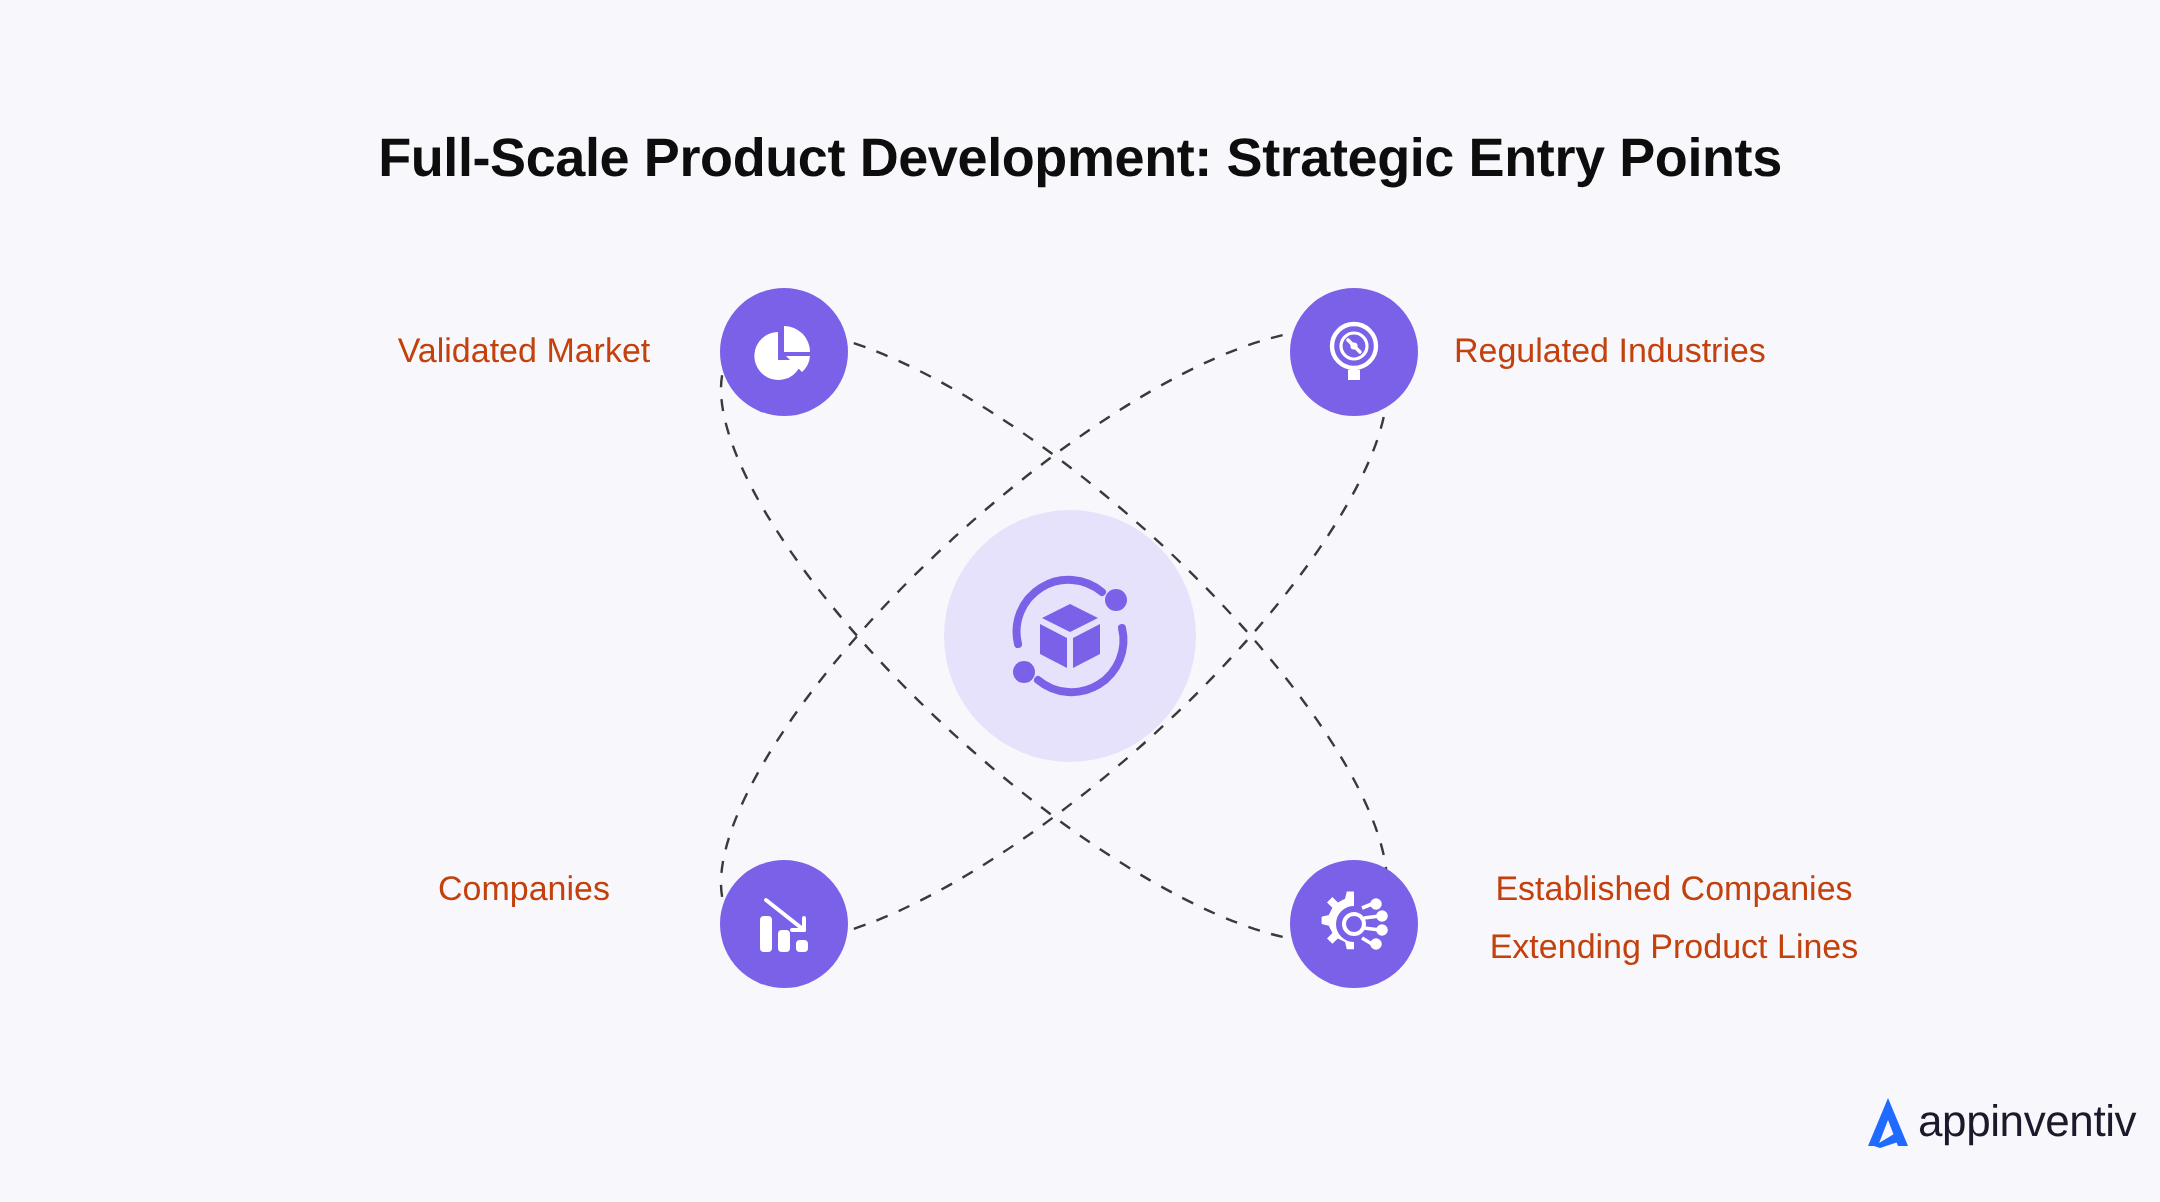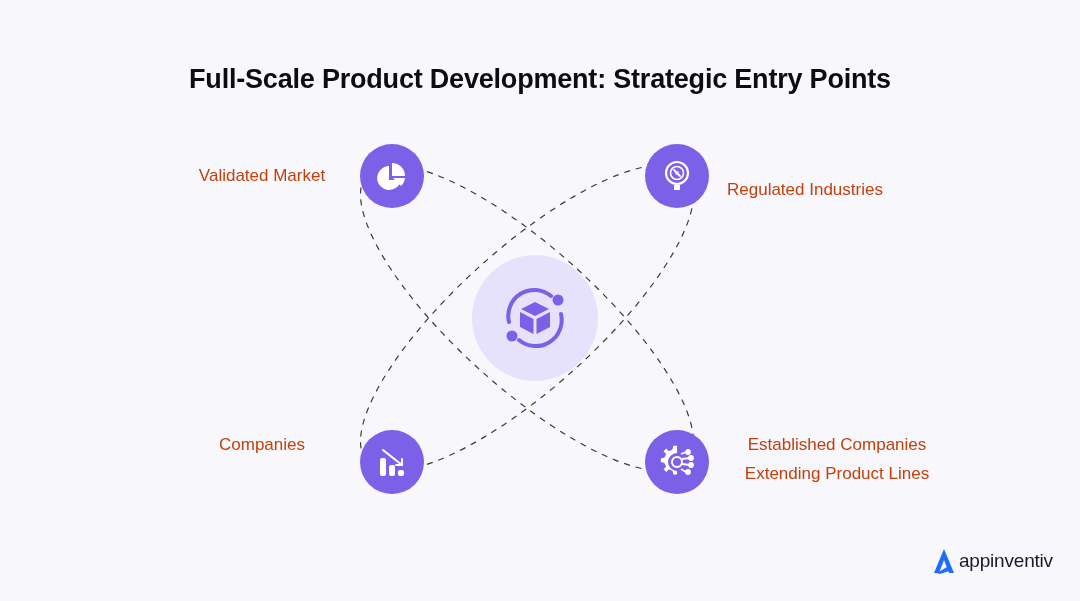--- a/index.html
+++ b/index.html
@@ -30,21 +30,21 @@
     display: flex; align-items: center; justify-content: center;
   }
   .label {
     position: absolute; font-size: 17px; font-weight: 400; line-height: 29px;
     color: #c2410c;
   }
   .label.center { text-align: center; }
   .logo {
     position: absolute; left: 933px; top: 548px; display: flex; align-items: center; gap: 4px;
   }
-  .logo-text { font-size: 19px; color: #1a1a2a; letter-spacing: -0.2px; }
+  .logo-text { font-size: 22px; color: #1a1a2a; letter-spacing: -0.2px; }
 </style>
 </head>
 <body>
 
 <div class="title">Full-Scale Product Development: Strategic Entry Points</div>
 
 <svg class="lines" width="1080" height="601">
   <g fill="none" stroke="#3a3a3a" stroke-width="1.2" stroke-dasharray="6 6">
     <ellipse cx="527" cy="318" rx="215" ry="70" transform="rotate(42 527 318)"></ellipse>
     <ellipse cx="527" cy="318" rx="215" ry="70" transform="rotate(-42 527 318)"></ellipse>
@@ -76,21 +76,21 @@
 
 <div class="icon-circle" style="left:645px; top:144px;">
   <svg width="36" height="36" viewBox="0 0 36 36">
     <circle cx="18" cy="15" r="11" fill="none" stroke="#fff" stroke-width="2.2"></circle>
     <circle cx="18" cy="15" r="6.5" fill="none" stroke="#fff" stroke-width="1.6"></circle>
     <line x1="15" y1="12" x2="21" y2="18" stroke="#fff" stroke-width="1.8" stroke-linecap="round"></line>
     <circle cx="18" cy="15" r="1.8" fill="#fff"></circle>
     <rect x="15" y="27" width="6" height="5" fill="#fff"></rect>
   </svg>
 </div>
-<div class="label" style="left:727px; top:175px;">
+<div class="label" style="left:727px; top:161px;">
   <div>Regulated Industries</div>
 </div>
 
 <div class="icon-circle" style="left:360px; top:430px;">
   <svg width="36" height="36" viewBox="0 0 36 36">
     <line x1="9" y1="6" x2="28" y2="21" stroke="#fff" stroke-width="2" stroke-linecap="round"></line>
     <polyline points="22,21 28,21 28,15" fill="none" stroke="#fff" stroke-width="2" stroke-linecap="round" stroke-linejoin="round"></polyline>
     <rect x="6" y="14" width="6" height="18" rx="2" fill="#fff"></rect>
     <rect x="15" y="21" width="6" height="11" rx="2" fill="#fff"></rect>
     <rect x="24" y="26" width="6" height="6" rx="2" fill="#fff"></rect>

